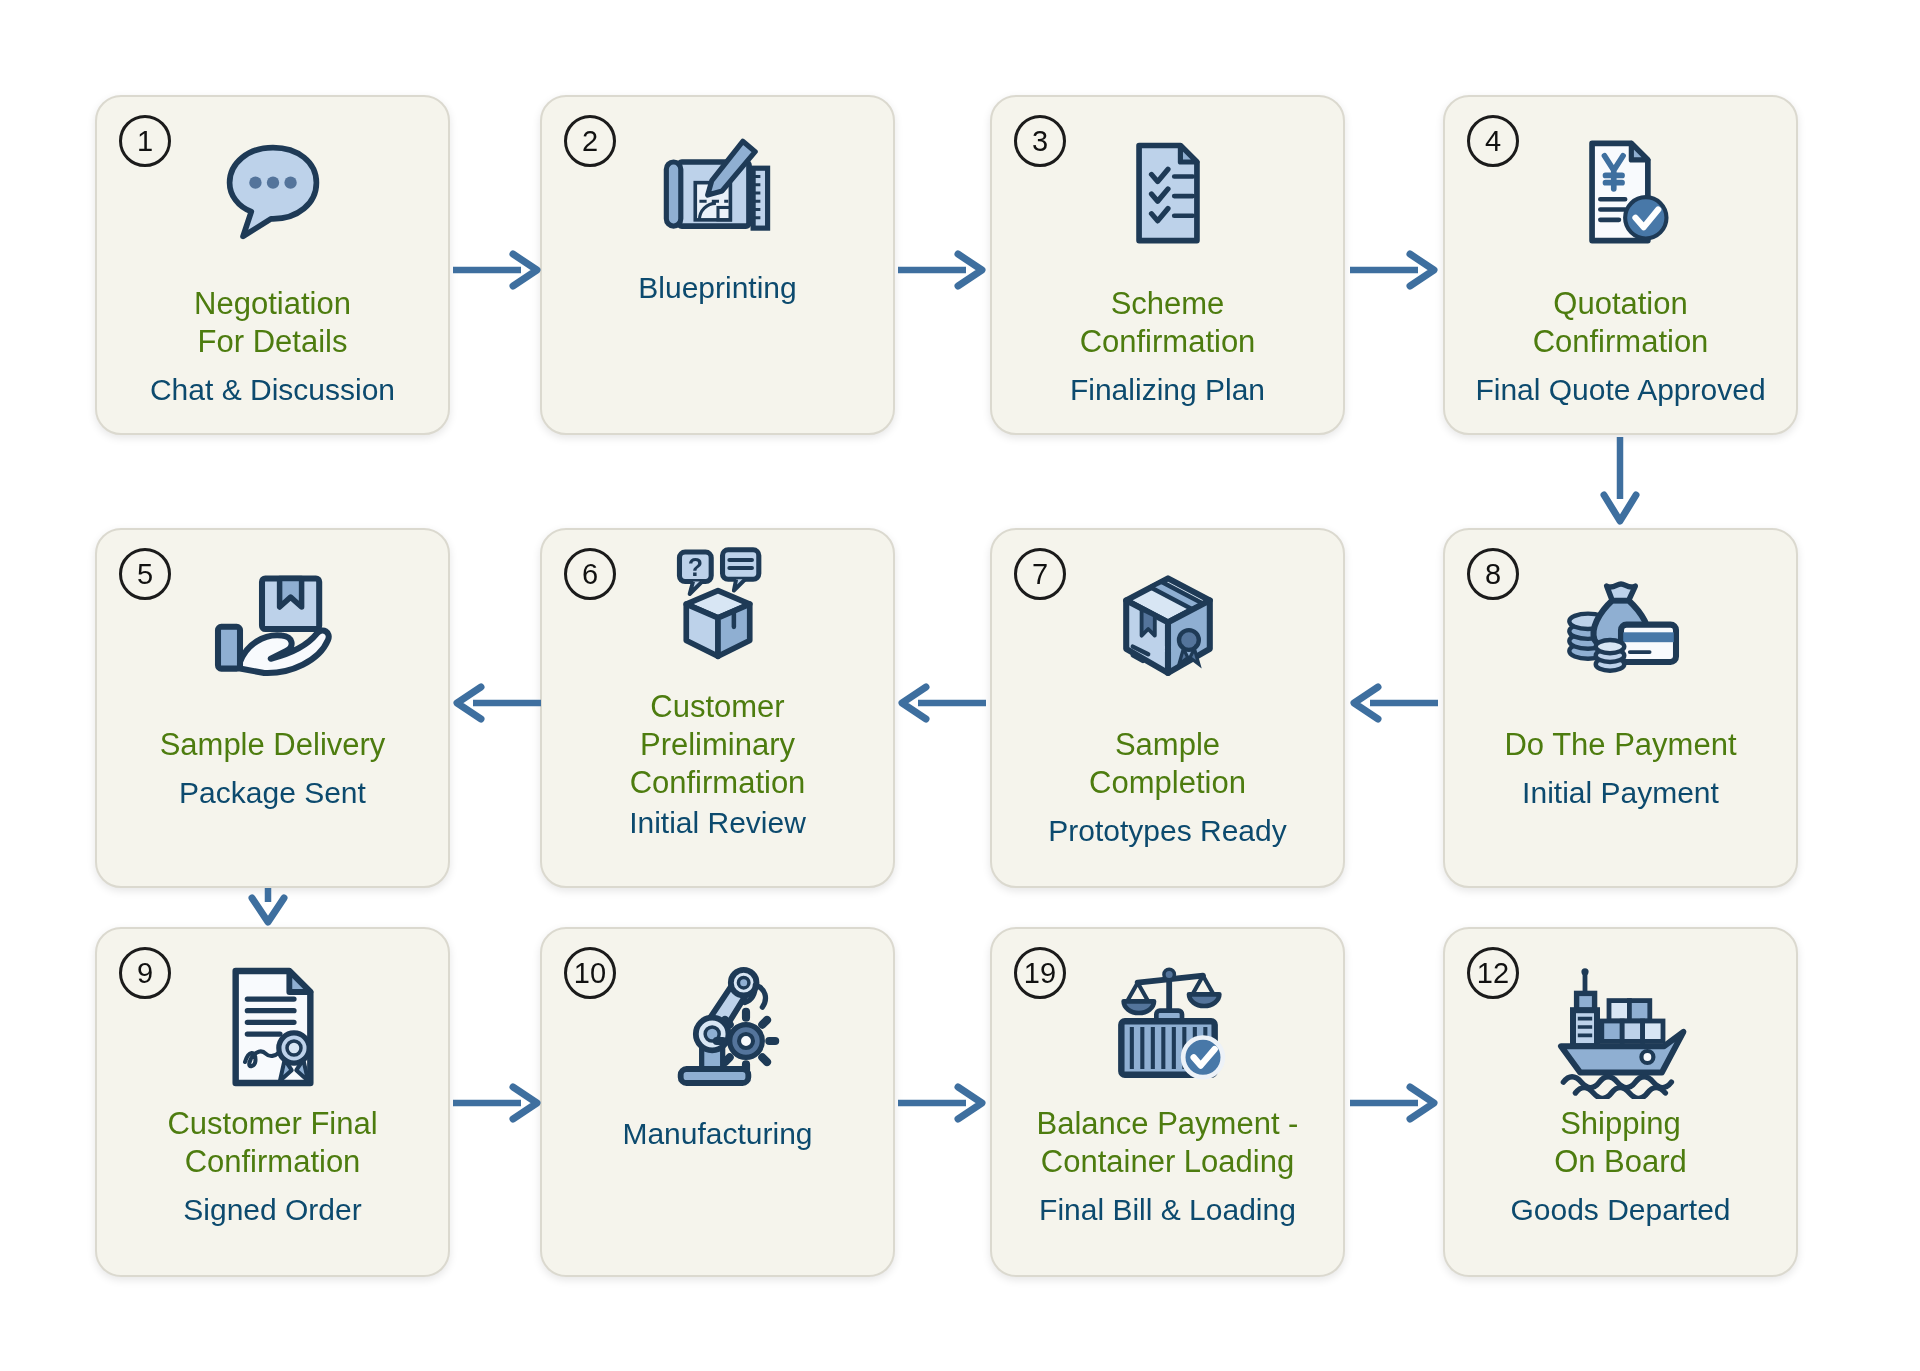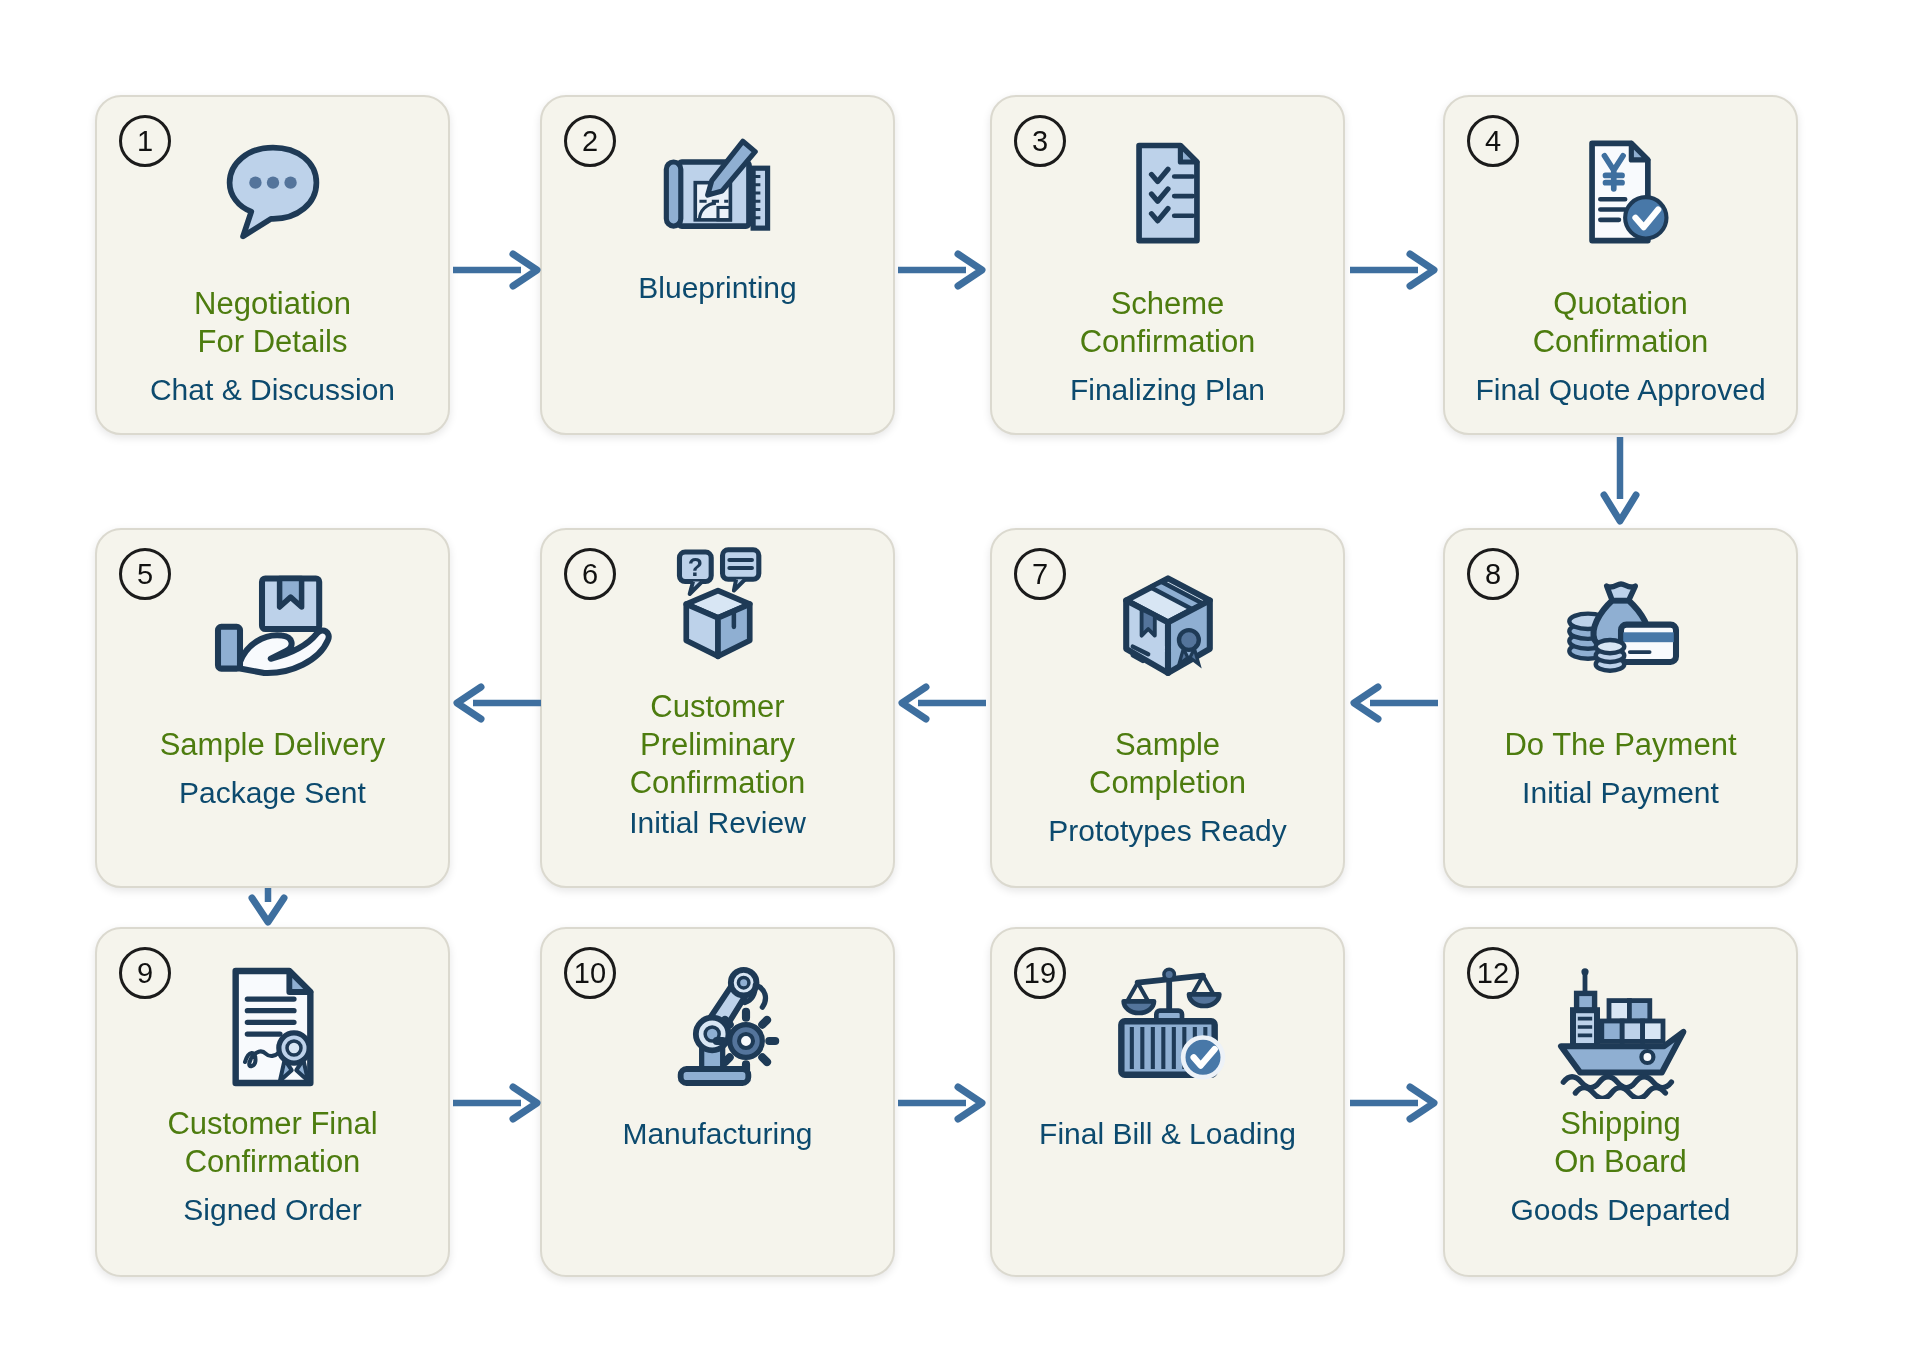--- a/index.html
+++ b/index.html
@@ -243,20 +243,22 @@
         <path d="M22 38 a13 10 0 0 0 26 0 z" fill="#54749B" stroke="#1E3A56" stroke-width="4" stroke-linejoin="round"></path>
         <path d="M90 16 l-9 16 M90 16 l9 16" stroke="#1E3A56" stroke-width="3.5" stroke-linecap="round"></path>
         <path d="M78 32 a13 10 0 0 0 26 0 z" fill="#54749B" stroke="#1E3A56" stroke-width="4" stroke-linejoin="round"></path>
         <rect x="50" y="46" width="22" height="9" rx="3" fill="#8FAFD2" stroke="#1E3A56" stroke-width="4"></rect>
         <rect x="20" y="55" width="80" height="46" rx="3" fill="#8FAFD2" stroke="#1E3A56" stroke-width="5.5"></rect>
         <path d="M29 60 v36 M38 60 v36 M47 60 v36 M56 60 v36 M65 60 v36 M74 60 v36 M83 60 v36 M92 60 v36" stroke="#1E3A56" stroke-width="3.5"></path>
         <circle cx="90" cy="86" r="17" fill="#4878A8" stroke="#EDF2F8" stroke-width="4"></circle>
         <path d="M82 86 l6 7 12-14" fill="none" stroke="#ffffff" stroke-width="5.5" stroke-linecap="round" stroke-linejoin="round"></path>
       </svg>
     </div>
+    <div class="title">Balance Payment -
+Container Loading</div>
     <div class="subtitle">Final Bill &amp; Loading</div>
   </div>
 
   <div class="card row3 col4">
     <div class="badge">12</div>
     <div class="icon">
       <svg width="152" height="144" viewBox="0 0 124 120">
         <path d="M32 16 V34" stroke="#1E3A56" stroke-width="4" stroke-linecap="round"></path>
         <circle cx="32" cy="14" r="3" fill="#1E3A56"></circle>
         <rect x="25" y="32" width="15" height="14" fill="#8FAFD2" stroke="#1E3A56" stroke-width="4.5"></rect>

